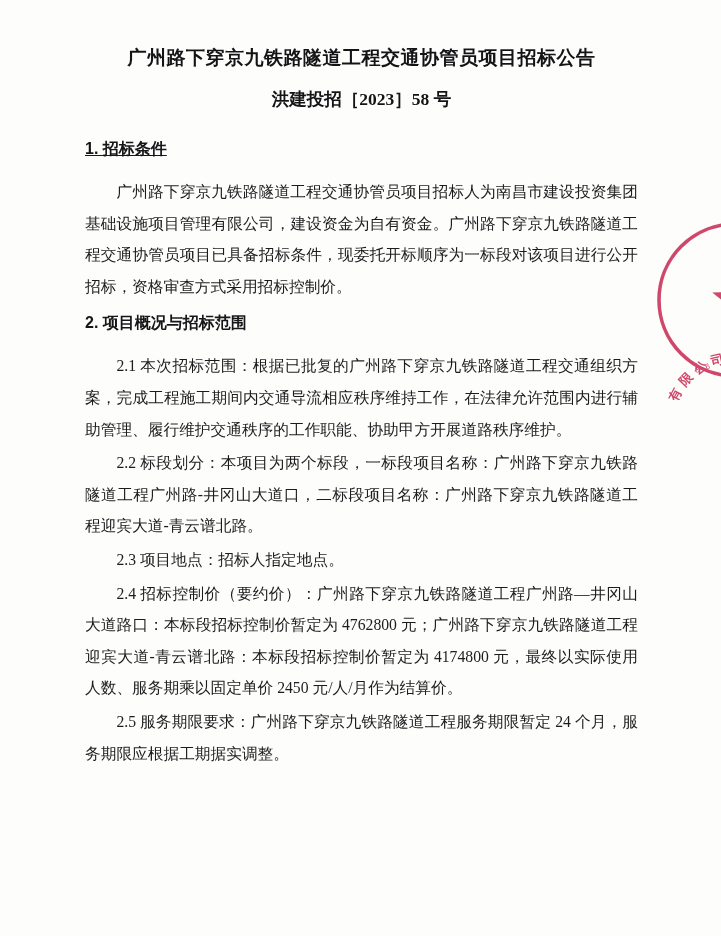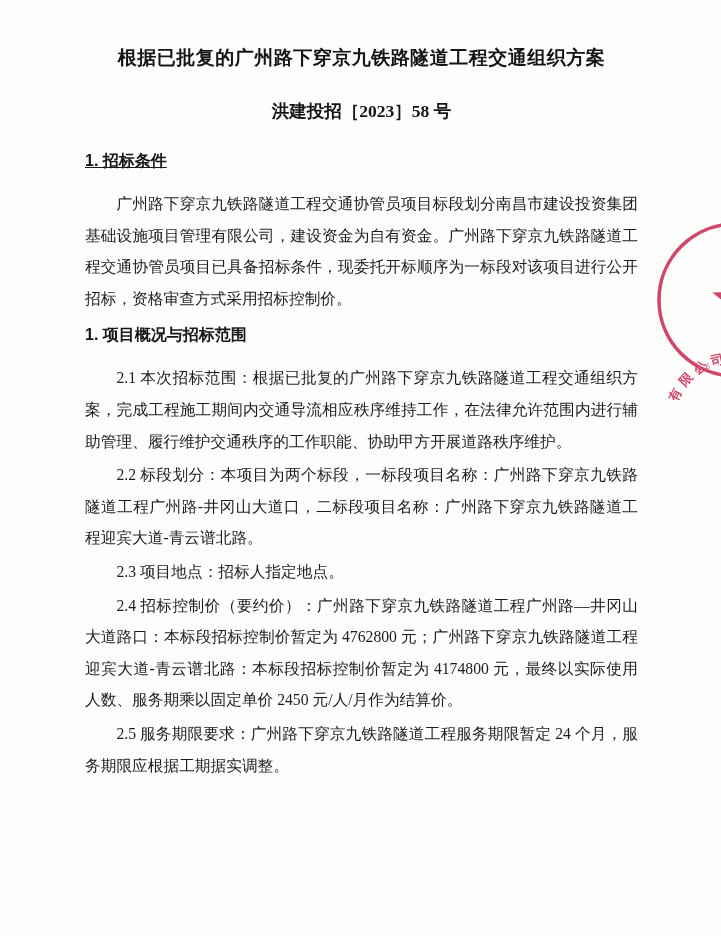--- a/index.html
+++ b/index.html
@@ -27,21 +27,21 @@
     line-height: 27px;
     color: #141416;
     letter-spacing: 0.5px;
   }
   .doc-number {
     text-align: center;
     font-family: "Liberation Serif", serif;
     font-weight: bold;
     font-size: 17.5px;
     line-height: 24px;
-    margin-top: 28px;
+    margin-top: 16px;
     color: #141416;
   }
   .section-heading {
     font-family: "Liberation Sans", sans-serif;
     font-weight: bold;
     font-size: 16px;
     line-height: 22px;
     color: #161618;
     margin: 0 0 16px 0;
   }
@@ -86,29 +86,29 @@
     font-size: 8px;
     letter-spacing: 2px;
   }
 </style>
 </head>
 <body>
 
 <div class="page">
   <div class="content">
 
-    <div class="doc-title">根据已批复的广州路下穿京九铁路隧道工程交通组织方案</div>
+    <div class="doc-title">广州路下穿京九铁路隧道工程交通协管员项目招标公告</div>
 
     <div class="doc-number">洪建投招［2023］58 号</div>
 
     <div class="section-heading first">1. 招标条件</div>
 
-    <p class="body-para"><span class="u">广州路下穿京九铁路隧道工程交通协管员项目</span><span>标段划分</span><span class="u">南昌市建设投资集团基础设施项目管理有限公司</span><span>，建设资金为自有资金。</span><span class="u">广州路下穿京九铁路隧道工程交通协管员项目</span><span>已具备招标条件，现委托</span><span class="u">开标顺序为一标段</span><span>对该项目进行公开招标，资格审查方式采用</span><span class="u">招标控制价</span><span>。</span></p>
+    <p class="body-para"><span class="u">广州路下穿京九铁路隧道工程交通协管员项目</span><span>招标人为</span><span class="u">南昌市建设投资集团基础设施项目管理有限公司</span><span>，建设资金为自有资金。</span><span class="u">广州路下穿京九铁路隧道工程交通协管员项目</span><span>已具备招标条件，现委托</span><span class="u">开标顺序为一标段</span><span>对该项目进行公开招标，资格审查方式采用</span><span class="u">招标控制价</span><span>。</span></p>
 
-    <div class="section-heading second">1. 项目概况与招标范围</div>
+    <div class="section-heading second">2. 项目概况与招标范围</div>
 
     <p class="body-para"><span>2.1 本次招标范围：根据已批复的广州路下穿京九铁路隧道工程交通组织方案，完成工程施工期间内交通导流相应秩序维持工作，在法律允许范围内进行辅助管理、履行维护交通秩序的工作职能、协助甲方开展道路秩序维护。</span></p>
 
     <p class="body-para"><span>2.2 标段划分：本项目为两个标段，一标段项目名称：广州路下穿京九铁路隧道工程广州路-井冈山大道口，二标段项目名称：广州路下穿京九铁路隧道工程迎宾大道-青云谱北路。</span></p>
 
 
     <p class="body-para"><span>2.3 项目地点：招标人指定地点。</span></p>
 
     <p class="body-para"><span>2.4 招标控制价（要约价）：广州路下穿京九铁路隧道工程广州路—井冈山大道路口：本标段招标控制价暂定为 4762800 元；广州路下穿京九铁路隧道工程迎宾大道-青云谱北路：本标段招标控制价暂定为 4174800 元，最终以实际使用人数、服务期乘以固定单价 2450 元/人/月作为结算价。</span></p>
 

